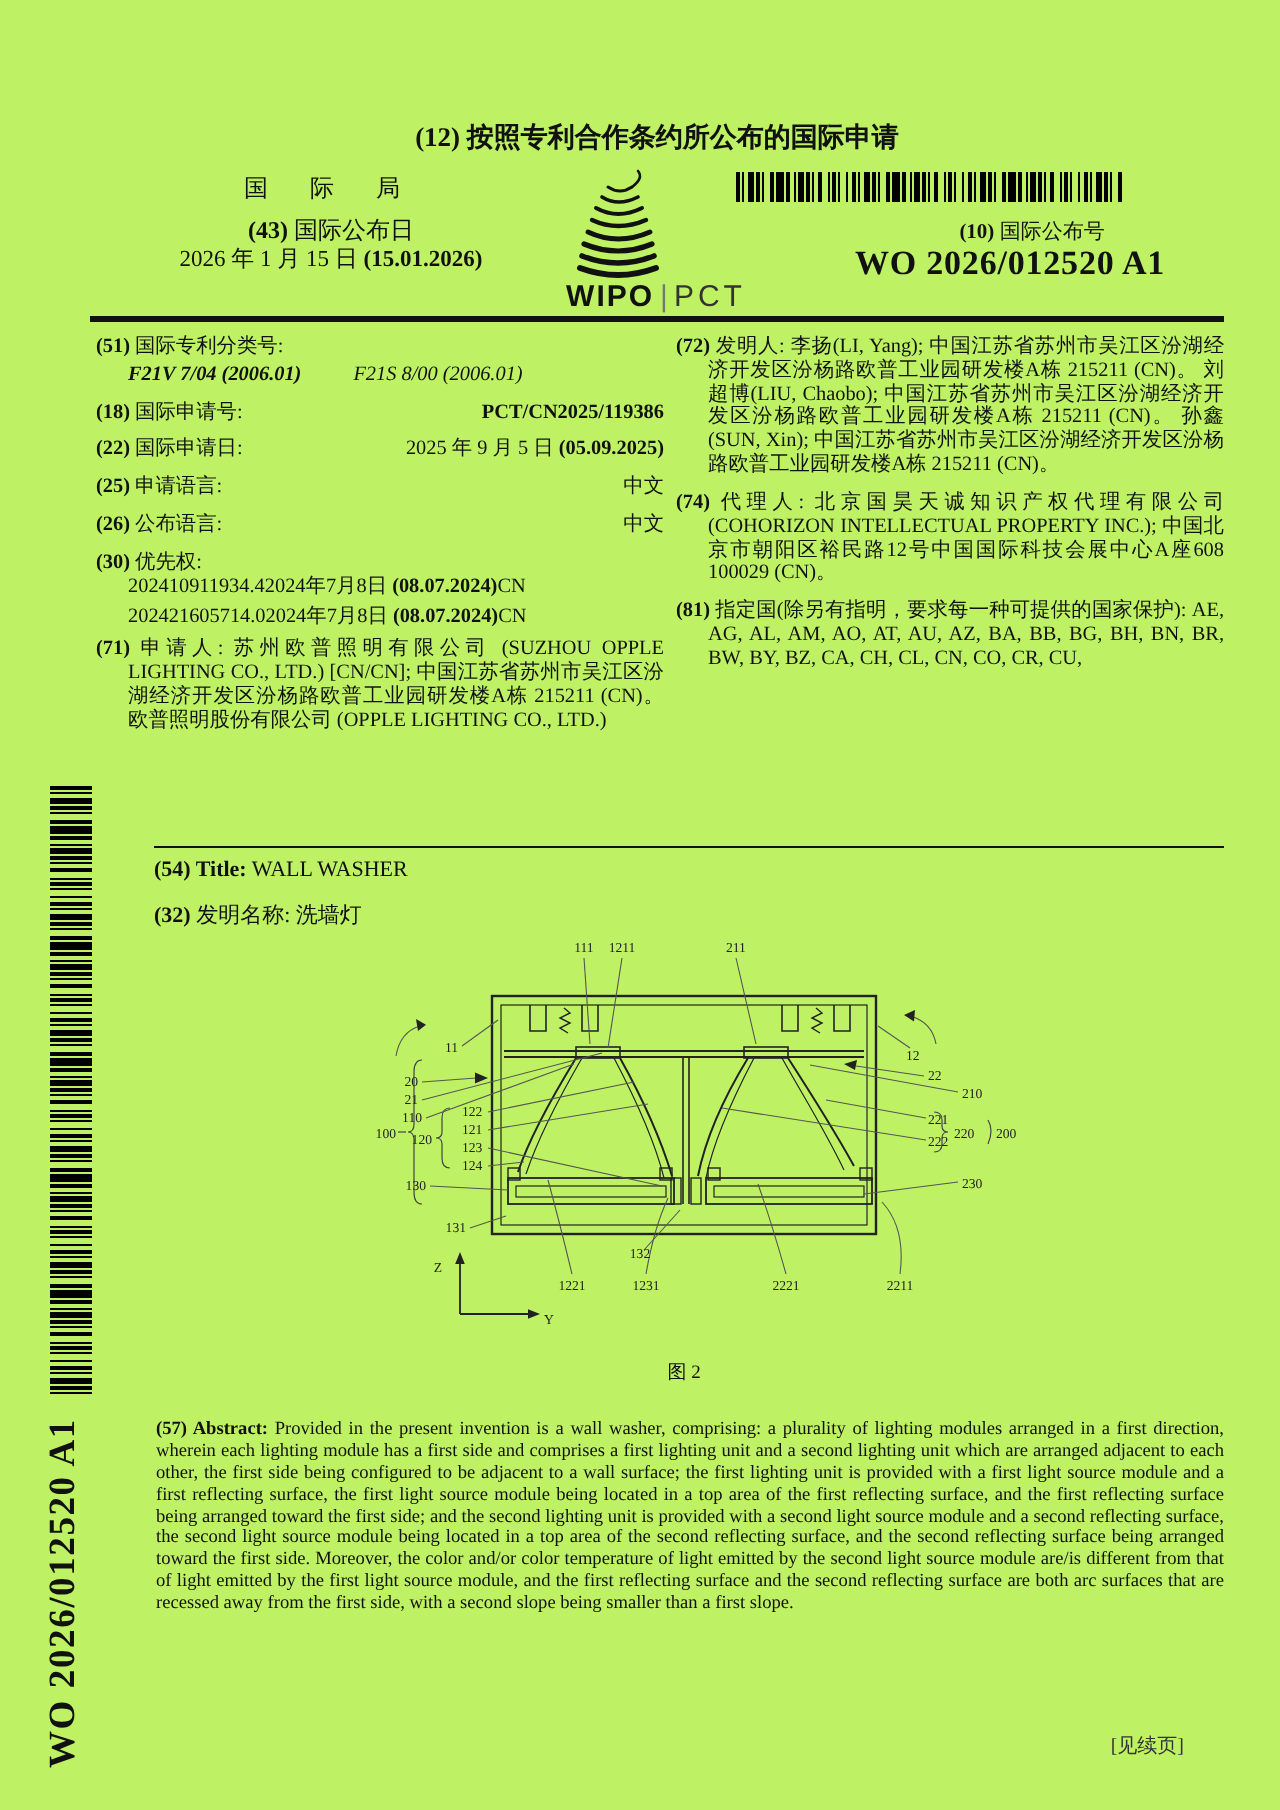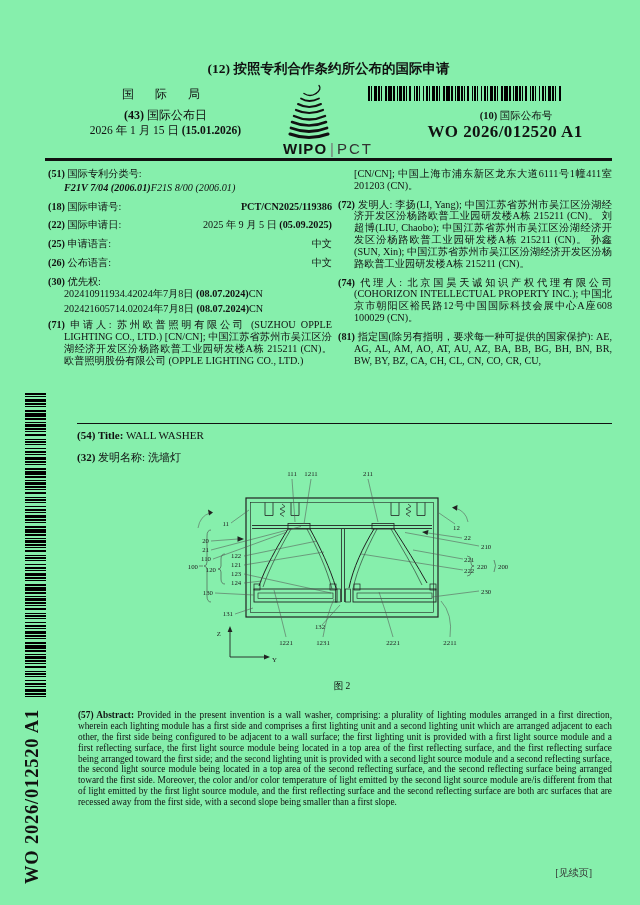--- a/index.html
+++ b/index.html
@@ -1,16 +1,16 @@
 <!DOCTYPE html>
 <html><head>
 <meta charset="utf-8">
 <style>
   html,body{margin:0;padding:0;background:#e8e8e8;}
-  .page{position:relative;width:640px;height:905px;background:#86efac;overflow:hidden;
+  .page{position:relative;width:640px;height:905px;background:#bef264;overflow:hidden;
         font-family:"Liberation Serif","DejaVu Serif",serif;color:#111;}
   .abs{position:absolute;}
   .b{font-weight:bold;}
   .i{font-style:italic;}
   
   .doc-type{left:45px;top:60px;width:567px;text-align:center;font-size:13.5px;font-weight:bold;}
   .org-block{left:58px;top:86px;width:215px;text-align:center;font-size:12.5px;line-height:1.25;}
   .bureau{letter-spacing:9px;font-size:12px;margin-top:1px;}
   .pubdate-label{margin-top:6px;font-size:12px;}
   .pubdate-line{font-size:11.5px;}
@@ -25,21 +25,21 @@
   .rule-thin{left:77px;top:423px;width:535px;height:1.2px;background:#111;}
   
   .col{font-size:10.2px;line-height:1.16;}
   .col-left{left:48px;top:168px;width:284px;}
   .col-right{left:338px;top:168px;width:274px;}
   .frow{display:flex;justify-content:space-between;margin-bottom:7px;}
   .fblock{margin-bottom:5px;}
   .ind{padding-left:16px;}
   .hang{padding-left:16px;text-indent:-16px;margin-bottom:7px;text-align:justify;}
   .prio-row{display:flex;justify-content:flex-start;padding-left:16px;margin-bottom:3px;}
-  .ipc-line{display:flex;padding-left:16px;margin-top:2px;margin-bottom:7px;align-items:center;}
+  .ipc-line{display:flex;gap:26px;padding-left:16px;margin-top:2px;margin-bottom:7px;align-items:center;}
   .fc{font-weight:bold;}
   
   .title-en{left:77px;top:429px;font-size:11px;}
   .title-zh{left:77px;top:450px;font-size:11px;}
   
   .fig-label{font-size:6.8px;fill:#222;font-family:"Liberation Serif","DejaVu Serif",serif;}
   .fig-caption{font-size:9.5px;fill:#111;font-family:"Liberation Serif","DejaVu Serif",serif;}
   
   .abstract{left:78px;top:710px;width:534px;font-size:9.3px;line-height:1.17;text-align:justify;}
   .cont-note{left:492px;top:866px;width:100px;text-align:right;font-size:10px;color:#333;}
@@ -178,21 +178,20 @@
         <span>CN</span>
       </div>
     </div>
     <div class="hang">
       <span class="fc">(71)</span> <span>申请人:</span>
       <span>苏州欧普照明有限公司 (SUZHOU OPPLE LIGHTING CO., LTD.) [CN/CN]; 中国江苏省苏州市吴江区汾湖经济开发区汾杨路欧普工业园研发楼A栋 215211 (CN)。 欧普照明股份有限公司 (OPPLE LIGHTING CO., LTD.)</span>
     </div>
   </div>
 
   <div class="abs col col-right">
-    <div class="hang ind" style="text-indent:0;">[CN/CN]; 中国上海市浦东新区龙东大道6111号1幢411室 201203 (CN)。</div>
     <div class="hang">
       <span class="fc">(72)</span> <span>发明人:</span>
       <span>李扬(LI, Yang); 中国江苏省苏州市吴江区汾湖经济开发区汾杨路欧普工业园研发楼A栋 215211 (CN)。 刘超博(LIU, Chaobo); 中国江苏省苏州市吴江区汾湖经济开发区汾杨路欧普工业园研发楼A栋 215211 (CN)。 孙鑫(SUN, Xin); 中国江苏省苏州市吴江区汾湖经济开发区汾杨路欧普工业园研发楼A栋 215211 (CN)。</span>
     </div>
     <div class="hang">
       <span class="fc">(74)</span> <span>代理人:</span>
       <span>北京国昊天诚知识产权代理有限公司 (COHORIZON INTELLECTUAL PROPERTY INC.); 中国北京市朝阳区裕民路12号中国国际科技会展中心A座608 100029 (CN)。</span>
     </div>
     <div class="hang">
       <span class="fc">(81)</span>

